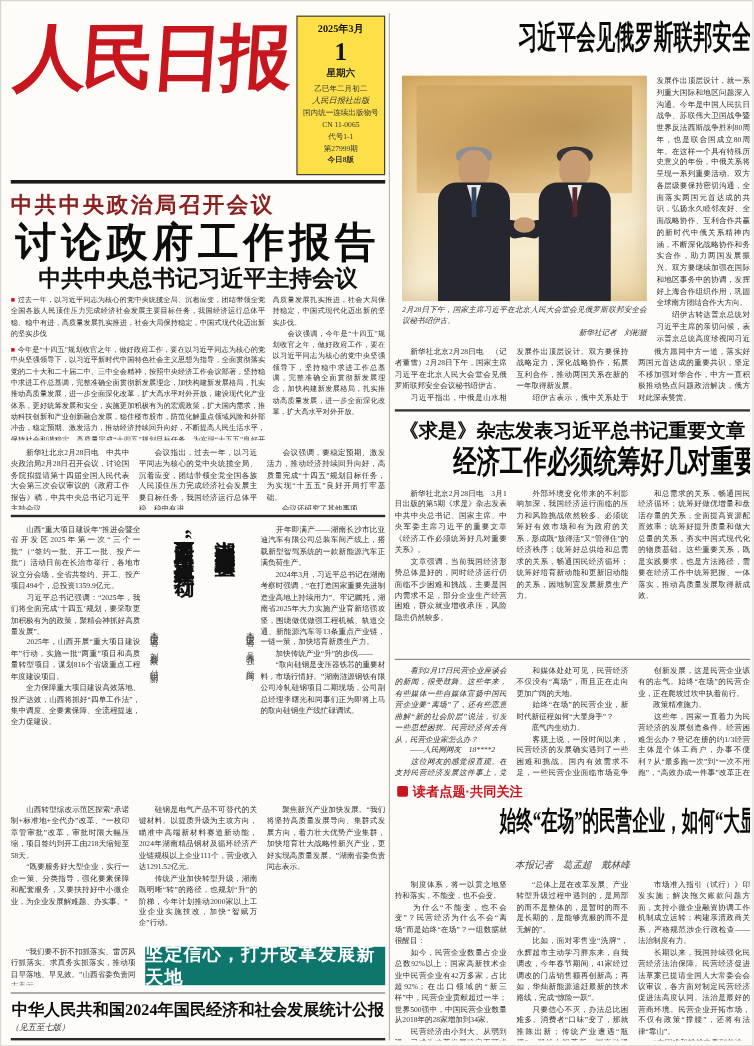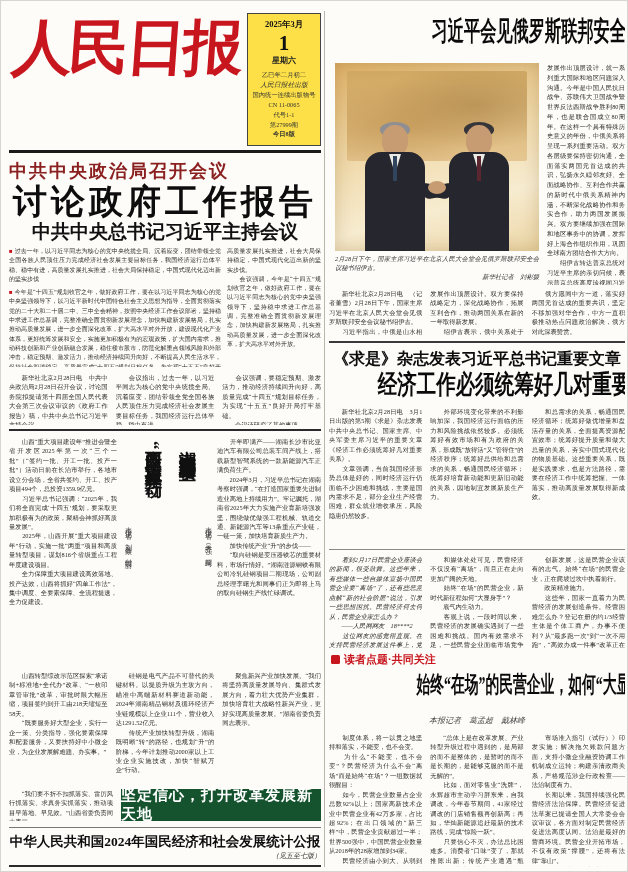--- a/index.html
+++ b/index.html
@@ -46,27 +46,27 @@
            font-size:17px;font-weight:bold;color:#111;letter-spacing:1px;overflow:hidden;}
   .hn-head{position:absolute;left:168px;top:436px;width:30px;height:234px;writing-mode:vertical-rl;
            font-size:17px;font-weight:bold;color:#111;letter-spacing:1px;overflow:hidden;}
   .hn-byline{position:absolute;left:200px;top:520px;width:12px;height:150px;writing-mode:vertical-rl;
              font-size:7px;color:#444;letter-spacing:2px;}
   .hn-col{position:absolute;left:216px;top:436px;width:104px;height:228px;overflow:hidden;font-size:6.3px;line-height:1.5;}
   .rg-lower{position:absolute;left:8px;top:670px;width:312px;height:114px;display:flex;gap:8px;overflow:hidden;}
   .rg-lower .c{flex:1;font-size:6.3px;line-height:1.5;overflow:hidden;}
   .rg-bottomrow{position:absolute;left:8px;top:788px;width:312px;height:32px;display:flex;gap:8px;align-items:stretch;}
   .rg-side{width:104px;font-size:6.3px;line-height:1.5;overflow:hidden;}
-  .banner{flex:1;background:#14532d;color:#ffffff;font-weight:bold;font-size:15px;letter-spacing:1px;
+  .banner{flex:1;background:#0f766e;color:#ffffff;font-weight:bold;font-size:15px;letter-spacing:1px;
           display:flex;align-items:center;justify-content:center;
           font-family:"Liberation Sans","DejaVu Sans",sans-serif;}
   .rule-gb-top{position:absolute;left:8px;top:826px;width:312px;height:1px;background:#777;}
   .gb-head{position:absolute;left:8px;top:832px;width:312px;text-align:center;font-size:13.5px;
            font-weight:bold;color:#0d0d0d;}
-  .gb-note{position:absolute;left:8px;top:850px;width:312px;text-align:right;font-size:7px;
+  .gb-note{position:absolute;left:8px;top:850px;width:312px;text-align:left;font-size:7px;
            font-style:italic;color:#333;}
   .rule-gb-bot{position:absolute;left:8px;top:864px;width:312px;height:2px;background:#2b2b2b;}
   
   .lead-head{position:absolute;left:328px;top:12px;width:296px;height:40px;text-align:center;overflow:hidden;}
   .lead-head span{display:inline-block;font-size:27px;font-weight:bold;color:#0a0a0a;white-space:nowrap;
                   transform:scaleX(.6);transform-origin:center;}
   .photo{position:absolute;left:334px;top:62px;width:204px;height:188px;overflow:hidden;
          background:linear-gradient(165deg,#dfb269 0%,#f2deb3 48%,#f7ecd0 72%,#ecd6a6 100%);
          box-shadow:inset 0 0 18px rgba(120,80,20,.25);}
   .ph-mural{position:absolute;left:6%;top:4%;width:88%;height:48%;opacity:.85;border-radius:2px;

